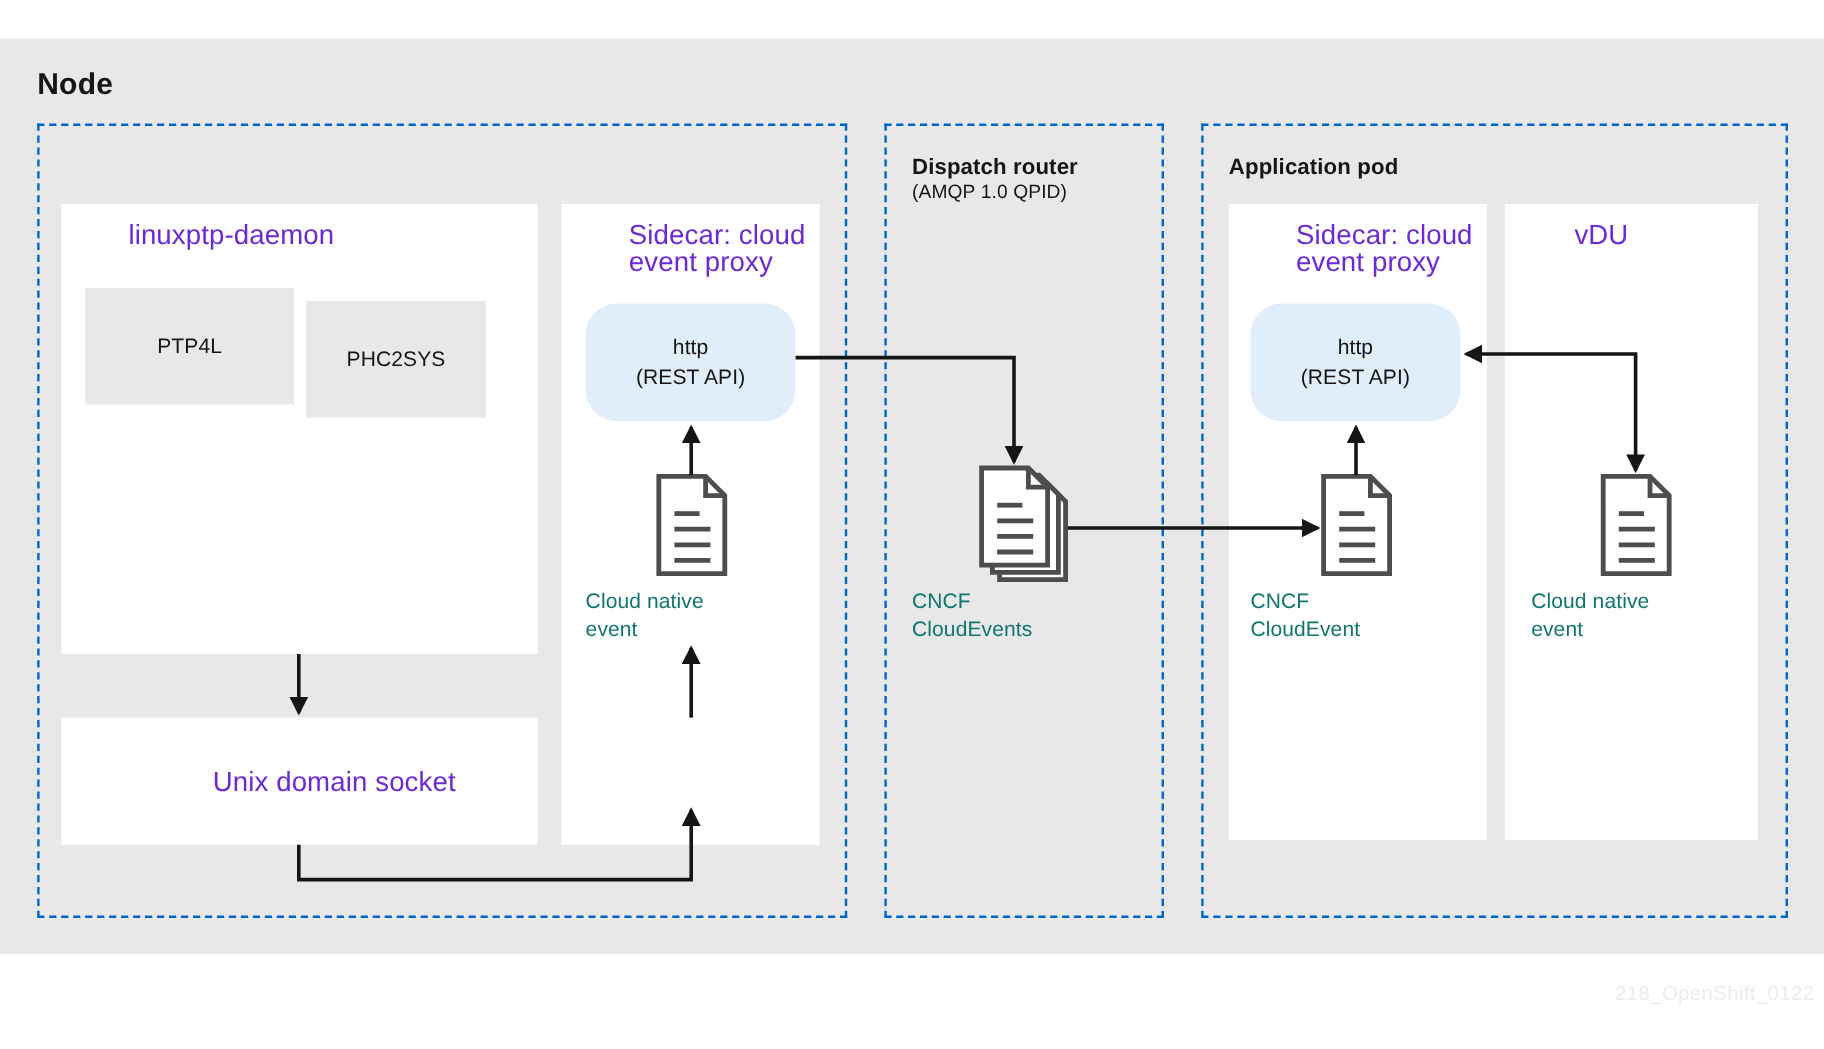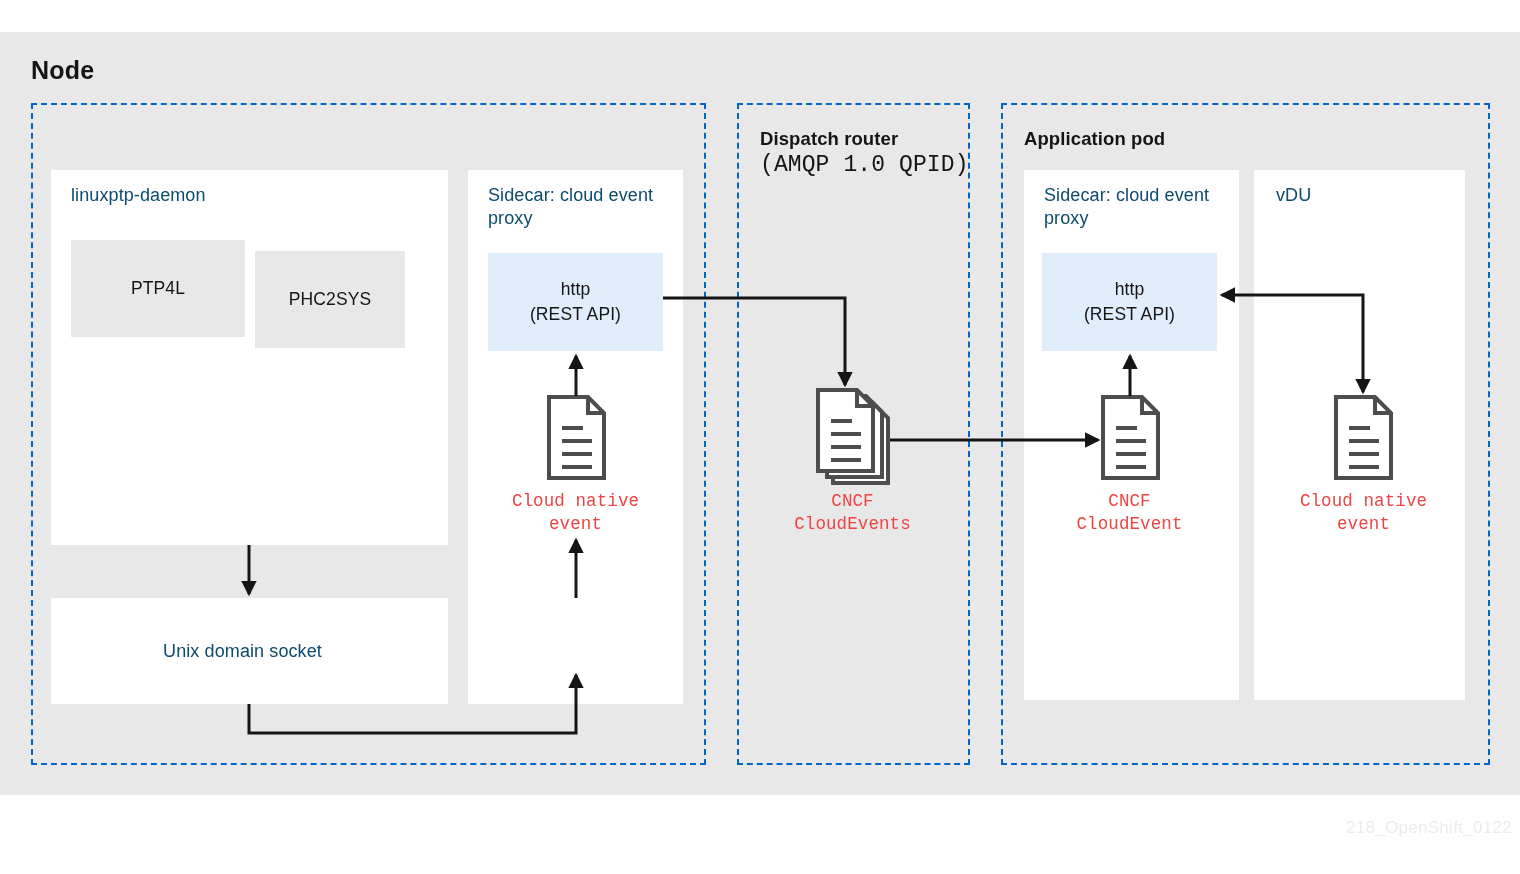--- a/index.html
+++ b/index.html
@@ -4,31 +4,31 @@
 <style>
   html,body{margin:0;padding:0;background:#ffffff;}
   body{font-family:"Liberation Sans",sans-serif;-webkit-font-smoothing:antialiased;}
   #canvas{position:relative;width:1520px;height:874px;background:#ffffff;overflow:hidden;}
 
   .node-panel{position:absolute;left:0;top:32px;width:1520px;height:763px;background:#e8e8e8;}
   .node-title{position:absolute;left:31px;top:56px;font-size:25px;font-weight:bold;color:#151515;letter-spacing:.2px;text-align:center;}
 
   .pod{position:absolute;border:2.5px dashed #0066cc;box-sizing:border-box;}
   .pod-title{position:absolute;font-size:18.5px;font-weight:bold;color:#151515;letter-spacing:.1px;}
-  .pod-sub{position:absolute;font-size:23px;font-weight:normal;color:#151515;letter-spacing:.1px;font-family:Liberation Mono, monospace;}
+  .pod-sub{position:absolute;font-size:16px;font-weight:normal;color:#151515;letter-spacing:.1px;}
 
   .white-box{position:absolute;background:#ffffff;box-sizing:border-box;}
-  .box-label{position:absolute;font-size:18px;color:#0c4a6e;line-height:23px;letter-spacing:.1px;}
+  .box-label{position:absolute;font-size:23px;color:#6d28d9;line-height:23px;letter-spacing:.1px;margin-left:36px;}
 
   .gray-box{position:absolute;background:#e8e8e8;display:flex;align-items:center;justify-content:center;
             font-size:17.5px;color:#151515;box-sizing:border-box;letter-spacing:.1px;}
   .blue-box{position:absolute;background:#e0edfa;display:flex;align-items:center;justify-content:center;
-            text-align:center;font-size:17.5px;color:#151515;line-height:25px;box-sizing:border-box;letter-spacing:.1px;}
+            text-align:center;font-size:17.5px;color:#151515;line-height:25px;box-sizing:border-box;letter-spacing:.1px;border-radius:26px;}
 
-  .icon-label{position:absolute;text-align:center;font-size:17.5px;color:#ef4444;line-height:23px;letter-spacing:.1px;font-family:Liberation Mono, monospace;}
+  .icon-label{position:absolute;text-align:left;font-size:17.5px;color:#0f766e;line-height:23px;letter-spacing:.1px;}
 
   svg.lines{position:absolute;left:0;top:0;width:1520px;height:874px;pointer-events:none;}
 
   .watermark{position:absolute;right:8px;top:818px;font-size:17px;color:#ececec;letter-spacing:.3px;}
 </style>
 </head>
 <body>
 
 <div id="canvas">
 

